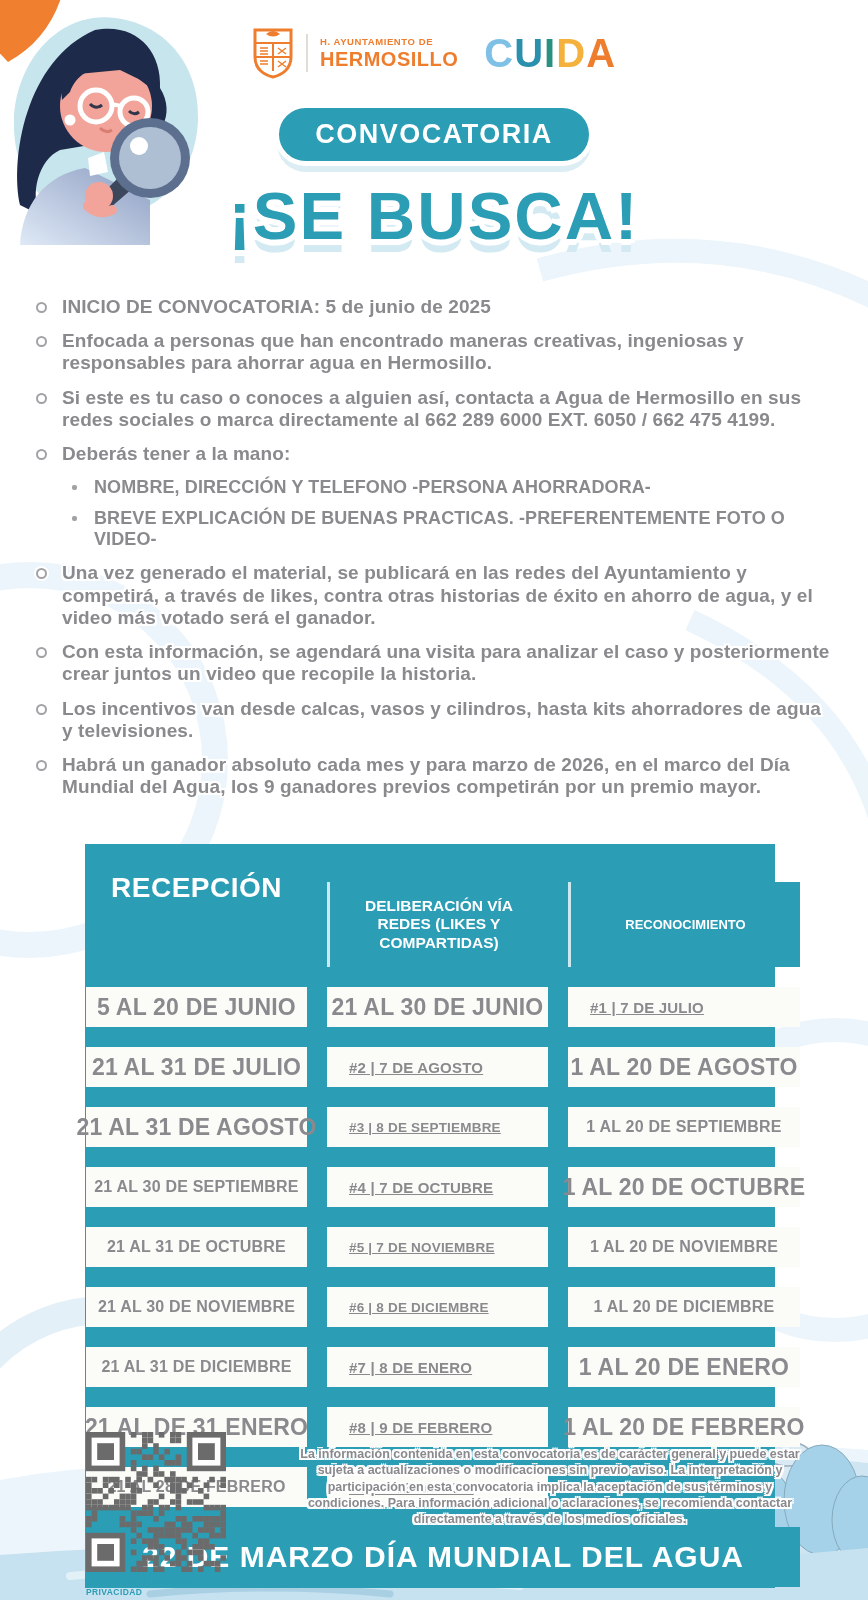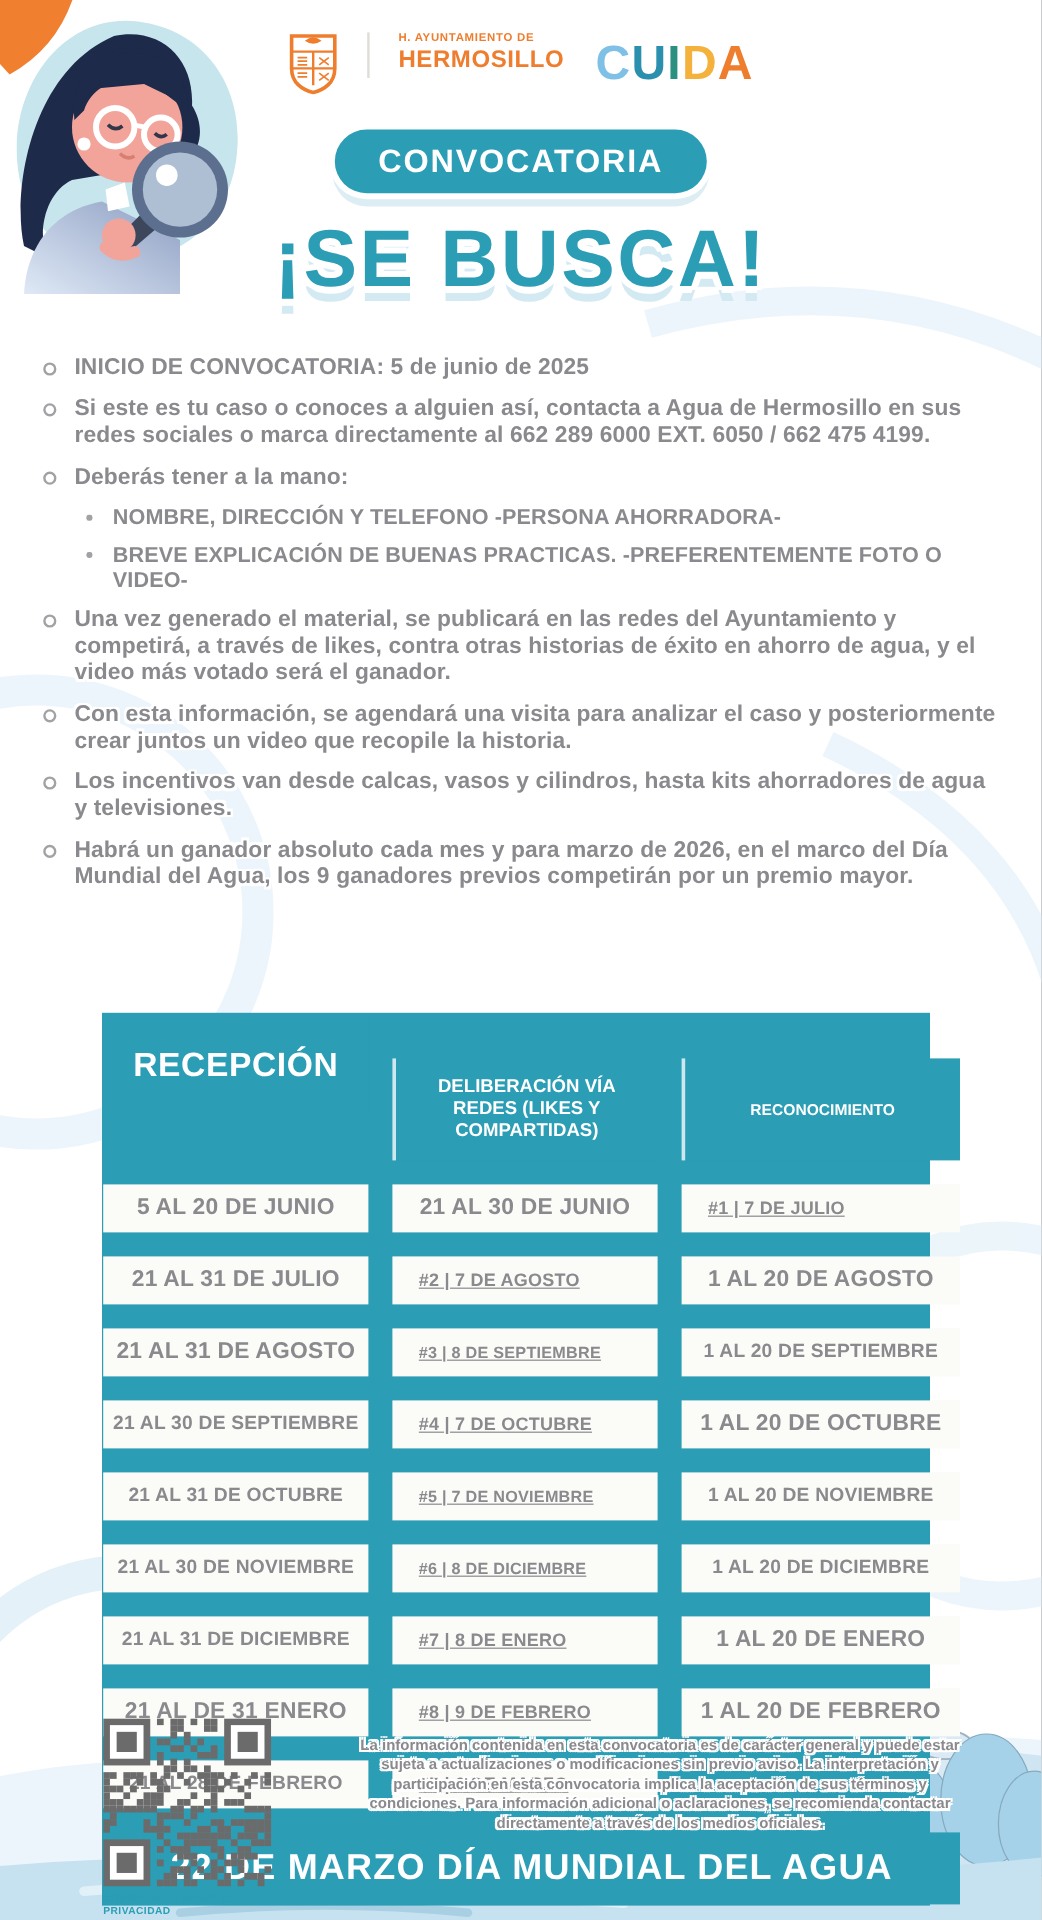--- a/index.html
+++ b/index.html
@@ -9,21 +9,21 @@
     font-family:"Liberation Sans",sans-serif;
   }
   svg{display:block;}
   .bg-waves{position:absolute;inset:0;z-index:0;}
   .illu{position:absolute;top:0;left:0;z-index:3;}
   .landscape{position:absolute;left:0;bottom:0;z-index:1;}
 
   
   .header{position:absolute;top:24px;left:0;width:100%;z-index:4;display:flex;flex-direction:column;align-items:center;}
   .logos{display:flex;align-items:center;gap:26px;height:58px;}
-  .herm-logo{display:flex;align-items:flex-start;gap:24px;}
+  .herm-logo{display:flex;align-items:center;gap:12px;}
   .herm-divider{width:2px;height:38px;background:#e0ddd8;}
   .herm-text{color:var(--orange);line-height:1;}
   .herm-text .l1{font-size:9.5px;font-weight:700;letter-spacing:.6px;}
   .herm-text .l2{font-size:20px;font-weight:800;letter-spacing:.5px;margin-top:3px;}
   .cuida{font-size:40px;font-weight:800;letter-spacing:1px;line-height:1;}
   .cuida span{display:inline-block;}
   .badge{
     margin-top:26px;background:var(--accent);color:#fff;
     font-size:27px;font-weight:800;letter-spacing:1.5px;
     padding:11px 36px;border-radius:30px;
@@ -54,21 +54,21 @@
     background:var(--accent);display:grid;grid-template-columns:221px 221px 232px;gap:20px;
     box-shadow:0 0 0 1px var(--accent);}
   .th{background:var(--accent);color:#fff;font-weight:800;display:flex;align-items:center;justify-content:center;
     text-align:center;height:85px;}
   .th.c1{font-size:28px;letter-spacing:.5px;}
   .th.c2{font-size:15.5px;line-height:1.2;padding:0 14px;}
   .th.c3{font-size:13px;}
   .th.c2,.th.c3{border-left:3px solid rgba(235,246,250,.85);margin-top:37px;}
   .td{background:#fbfbf8;color:var(--gray);font-weight:800;height:40px;
     display:flex;align-items:center;justify-content:center;text-align:center;
-    font-size:19px;letter-spacing:.2px;white-space:nowrap;}
+    font-size:23px;letter-spacing:.2px;white-space:nowrap;}
   .td.small{font-size:16px;}
   .td.c3{justify-content:flex-start;padding-left:22px;font-size:15px;text-decoration:underline;}
   .td.c3.small{font-size:13.5px;}
   .banner{grid-column:1 / span 3;background:var(--accent);color:#fff;height:60px;
     display:flex;align-items:center;justify-content:center;
     font-size:30px;font-weight:800;letter-spacing:1px;}
 
   
   .qr-wrap{position:absolute;left:86px;top:1432px;z-index:5;width:150px;text-align:left;}
   .qr-caption{margin-top:5px;color:var(--accent);font-size:8.5px;font-weight:800;letter-spacing:.4px;}
@@ -184,20 +184,21 @@
       </div>
       <div class="cuida" id="cuida-logo"><span style="color: rgb(127, 193, 230);">C</span><span style="color: rgb(43, 143, 174);">U</span><span style="color: rgb(42, 145, 128);">I</span><span style="color: rgb(244, 177, 60);">D</span><span style="color: rgb(238, 125, 46);">A</span></div>
     </div>
     <div class="badge">CONVOCATORIA</div>
     <div class="big-title">¡SE BUSCA!</div>
   </div>
 
   <div class="info">
     <ul id="bullet-list">
         <li>INICIO DE CONVOCATORIA: 5 de junio de 2025</li>
+        <li>Enfocada a personas que han encontrado maneras creativas, ingeniosas y responsables para ahorrar agua en Hermosillo.</li>
         <li>Si este es tu caso o conoces a alguien así, contacta a Agua de Hermosillo en sus redes sociales o marca directamente al 662 289 6000 EXT. 6050 / 662 475 4199.</li>
         <li>Deberás tener a la mano:<ul class="sub">
             <li>NOMBRE, DIRECCIÓN Y TELEFONO -PERSONA AHORRADORA-</li>
             <li>BREVE EXPLICACIÓN DE BUENAS PRACTICAS. -PREFERENTEMENTE FOTO O VIDEO-</li>
           </ul></li>
         <li>Una vez generado el material, se publicará en las redes del Ayuntamiento y competirá, a través de likes, contra otras historias de éxito en ahorro de agua, y el video más votado será el ganador.</li>
         <li>Con esta información, se agendará una visita para analizar el caso y posteriormente crear juntos un video que recopile la historia.</li>
         <li>Los incentivos van desde calcas, vasos y cilindros, hasta kits ahorradores de agua y televisiones.</li>
         <li>Habrá un ganador absoluto cada mes y para marzo de 2026, en el marco del Día Mundial del Agua, los 9 ganadores previos competirán por un premio mayor.</li>
       </ul>

